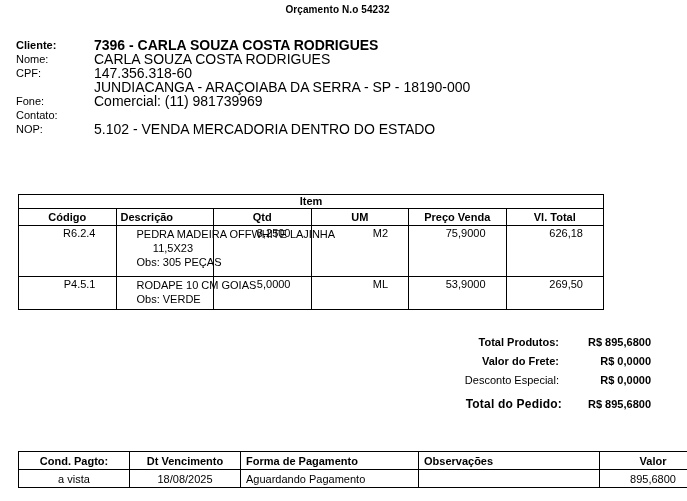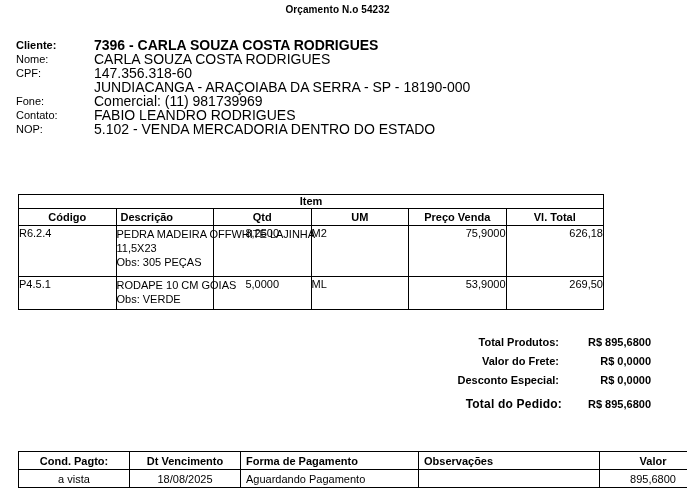--- a/index.html
+++ b/index.html
@@ -60,22 +60,23 @@
     left: 18px;
     top: 194px;
     width: 586px;
     border-collapse: collapse;
     table-layout: fixed;
   }
   .item-table td, .item-table th {
     border: 1px solid #000000;
     font-size: 11px;
     font-weight: normal;
-    padding: 1px 0;
+    padding: 1px 20px;
     vertical-align: top;
+    text-align: right;
   }
   .item-table th {
     text-align: center;
     font-weight: bold;
     height: 16px;
     vertical-align: middle;
     padding: 0 4px;
   }
   .item-table th.left { text-align: left; }
   .item-table .span-head {
@@ -107,21 +108,21 @@
     justify-content: flex-end;
     align-items: baseline;
     height: 19px;
   }
   .totals-label {
     font-size: 11px;
     font-weight: bold;
     text-align: right;
     padding-right: 6px;
   }
-  .totals-label.light { font-weight: bold; }
+  .totals-label.light { font-weight: normal; }
   .totals-value {
     font-size: 11px;
     font-weight: bold;
     width: 86px;
     text-align: right;
   }
   .grand-row {
     display: flex;
     justify-content: flex-end;
     align-items: baseline;
@@ -191,21 +192,20 @@
   <div class="client-row">
     <span class="client-label"></span>
     <span class="client-value">JUNDIACANGA - ARAÇOIABA DA SERRA - SP - 18190-000</span>
   </div>
   <div class="client-row">
     <span class="client-label">Fone:</span>
     <span class="client-value">Comercial: (11) 981739969</span>
   </div>
   <div class="client-row">
     <span class="client-label">Contato:</span>
-    <span class="client-value">FABIO LEANDRO RODRIGUES</span>
   </div>
   <div class="client-row">
     <span class="client-label">NOP:</span>
     <span class="client-value">5.102 - VENDA MERCADORIA DENTRO DO ESTADO</span>
   </div>
 </div>
 
 <table class="item-table">
   <tbody>
       <tr>

